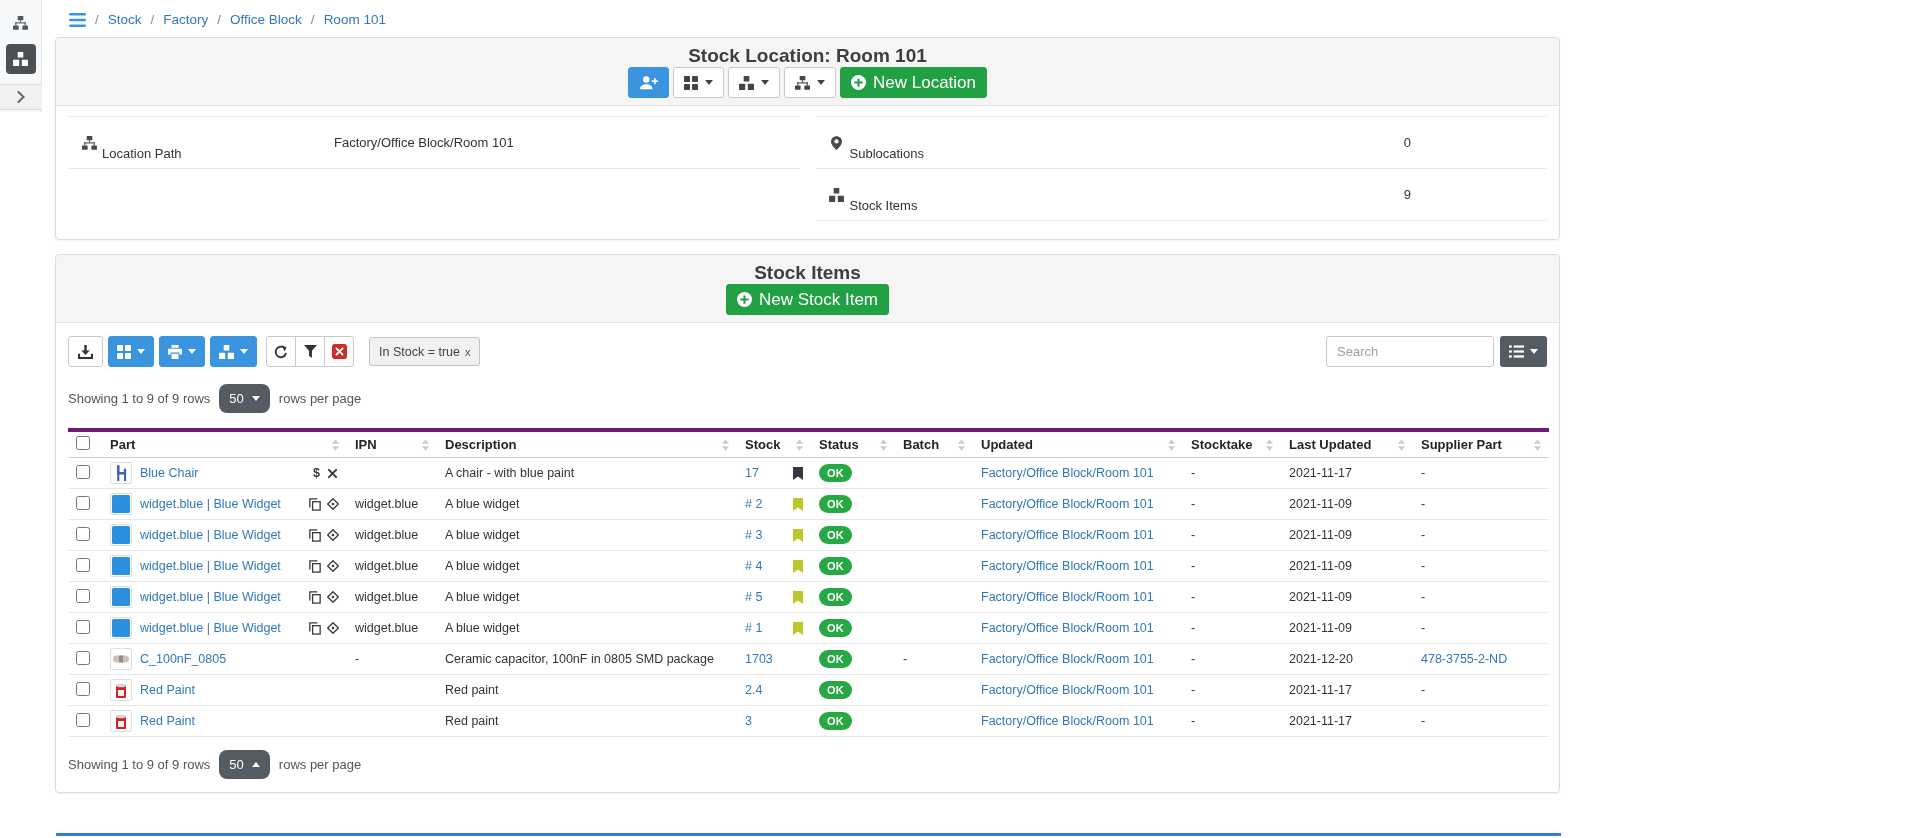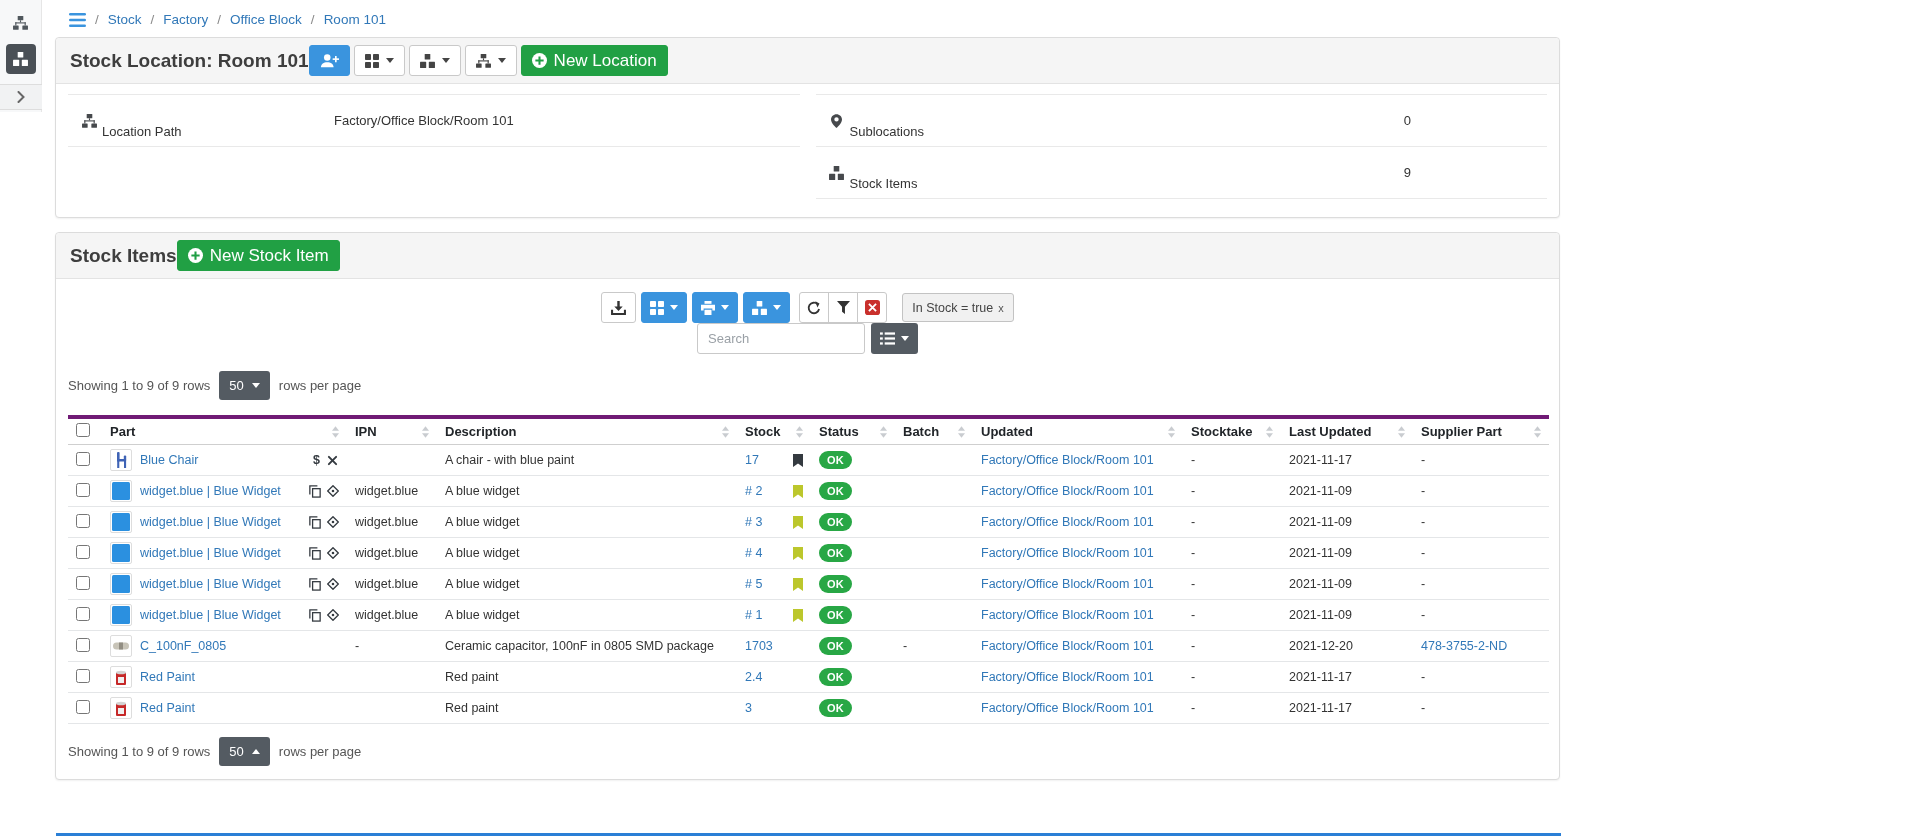--- a/index.html
+++ b/index.html
@@ -17,57 +17,57 @@
   .sidebar-expand { width:42px; height:26px; margin-top:4px; border-top:1px solid #ddd; border-bottom:1px solid #ddd; background:#f1f2f3; display:flex; align-items:center; justify-content:center; color:#666; cursor:pointer; }
 
   
   .content { flex:1; max-width:1525px; padding:6px 0 0 13px; }
   .breadcrumb-bar { display:flex; align-items:center; gap:9px; padding:6px 2px 10px 14px; font-size:13.5px; }
   .menu-icon-wrap { color:var(--accent-blue,#3a94de); cursor:pointer; display:inline-flex; }
   .breadcrumb-sep { color:#8a8a8a; }
 
   .card { width:1505px; background:#fff; border:1px solid #dcdcdc; border-radius:4px; box-shadow:0 1px 2px rgba(0,0,0,.06); }
   .card + .card { margin-top:14px; }
-  .card-header { background:#f5f5f5; border-bottom:1px solid #e3e3e3; border-radius:4px 4px 0 0; padding:7px 14px; min-height:42px; display:flex; align-items:center; justify-content:flex-start; }
+  .card-header { background:#f5f5f5; border-bottom:1px solid #e3e3e3; border-radius:4px 4px 0 0; padding:7px 14px; min-height:42px; display:flex; align-items:center; justify-content:flex-start;flex-direction:column; }
   .card-title { font-size:19px; font-weight:600; color:#3e3e3e; }
 
   .btn { display:inline-flex; align-items:center; gap:7px; border:1px solid transparent; border-radius:3px; padding:0 10px; height:31px; font-size:13px; background:#fff; }
   .btn-primary { background:var(--accent-blue,#3a94de); border-color:var(--accent-blue,#3a94de); color:#fff; }
   .btn-outline { background:#fff; border-color:#c9c9c9; color:#444; }
   .btn-success { background:var(--success-green,#21a044); border-color:var(--success-green,#21a044); color:#fff; font-size:17px; }
   .header-actions { display:flex; align-items:center; gap:4px; }
 
   
   .details { display:flex; gap:16px; padding:10px 12px 18px; }
   .details-panel { flex:1; }
   .detail-row { display:flex; align-items:center; border-bottom:1px solid #e9e9e9; padding:7px 8px; font-size:13px; color:#333; }
   .detail-row:first-child { border-top:1px solid #e9e9e9; }
   .detail-icon { width:26px; color:#46494c; }
   .detail-label { width:232px;margin-top:22px; }
   .detail-value { color:#333; }
   .detail-value-right { margin-left:auto; padding-right:128px; }
 
   
-  .table-controls { display:flex; align-items:center; justify-content:space-between; padding:13px 12px 4px;flex-direction:column; }
+  .table-controls { display:flex; align-items:flex-start; justify-content:space-between; padding:13px 12px 4px; }
   .toolbar-left { display:flex; align-items:center; gap:5px; }
   .icon-btn { height:31px; min-width:35px; padding:0 8px; display:inline-flex; align-items:center; justify-content:center; gap:6px; border:1px solid #c9c9c9; border-radius:3px; background:#fff; color:#333; }
   .icon-btn.blue { background:var(--accent-blue,#3a94de); border-color:var(--accent-blue,#3a94de); color:#fff; }
   .btn-group { display:inline-flex; margin-left:4px; }
   .btn-group .icon-btn { border-radius:0; margin-left:-1px; min-width:30px; padding:0 5px; }
   .btn-group .icon-btn:first-child { border-radius:3px 0 0 3px; margin-left:0; }
   .btn-group .icon-btn:last-child { border-radius:0 3px 3px 0; }
   .filter-chip { display:inline-flex; align-items:center; gap:5px; background:#f1f1f1; border:1px solid #c3c3c3; border-radius:3px; padding:0 9px; height:29px; font-size:12.5px; color:#444; margin-left:10px; cursor:pointer; }
   .chip-x { font-size:11px; color:#555; }
   .toolbar-right { display:flex; align-items:center; gap:6px; }
   .search-input { width:168px; height:31px; border:1px solid #c9c9c9; border-radius:3px; padding:0 10px; font-size:13px; font-family:inherit; color:#c2410c; }
   .search-input::placeholder { color:#9aa0a6; }
   .columns-btn { background:var(--dark-button,#545b62); color:#fff; border:none; height:31px; padding:0 9px; border-radius:3px; display:inline-flex; align-items:center; gap:6px; }
 
   .pagination-row { display:flex; align-items:center; gap:9px; padding:13px 12px; font-size:13px; color:#555; }
-  .page-size-btn { background:var(--dark-button,#545b62); color:#fff; border:none; border-radius:3px; height:29px; padding:0 10px; display:inline-flex; align-items:center; gap:8px; font-size:13px; }
+  .page-size-btn { background:var(--dark-button,#545b62); color:#fff; border:none; border-radius:8px; height:29px; padding:0 10px; display:inline-flex; align-items:center; gap:8px; font-size:13px; }
 
   
   .stock-table { width:1481px; margin:2px 12px 0; border-collapse:collapse; table-layout:fixed; font-size:12.5px; }
   .stock-table th { border-top:4px solid #701a75; border-bottom:1px solid #cfcfcf; padding:4px 8px; text-align:left; font-size:13px; color:#212529; vertical-align:middle; cursor:pointer; }
   .th-inner { display:flex; align-items:center; justify-content:space-between; gap:4px; }
   .stock-table td { border-bottom:1px solid #e4e6e8; padding:4px 8px; height:30px; vertical-align:middle; overflow:hidden; white-space:nowrap; color:#333; }
   .cell-flex { display:flex; align-items:center; gap:8px; }
   .thumb { width:22px; height:22px; flex:0 0 22px; border:1px solid #ddd; border-radius:2px; background:#fff; display:inline-flex; align-items:center; justify-content:center; }
   .part-icons { margin-left:auto; display:inline-flex; align-items:center; gap:6px; color:#343a40; }
   .dollar-glyph { font-weight:700; font-size:12.5px; color:#343a40; line-height:1; }

